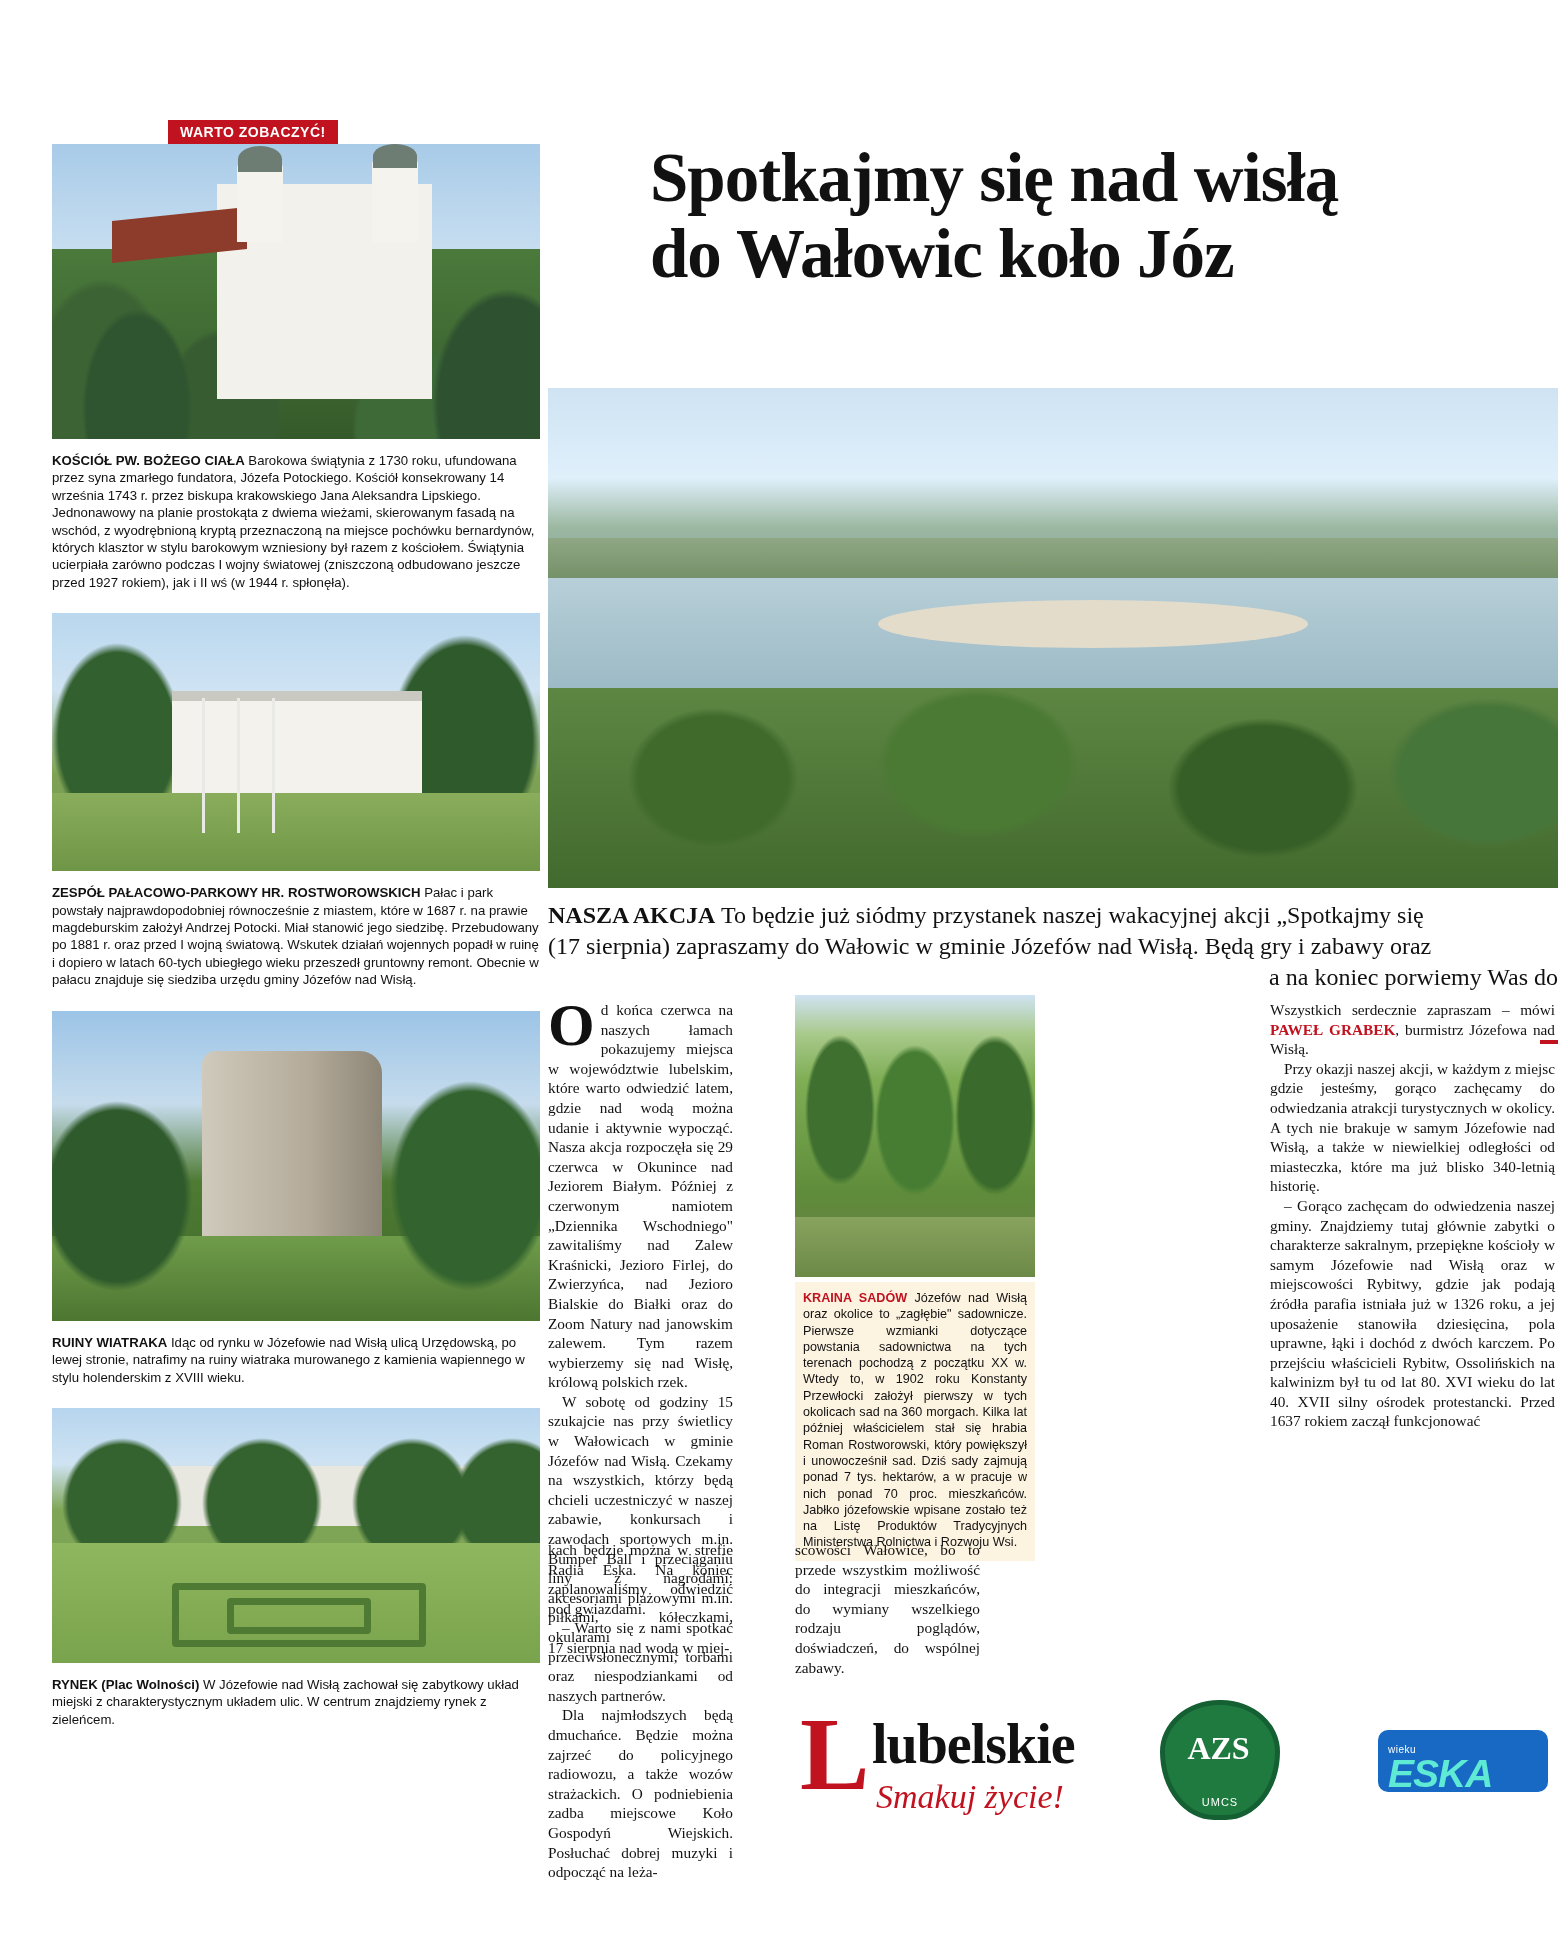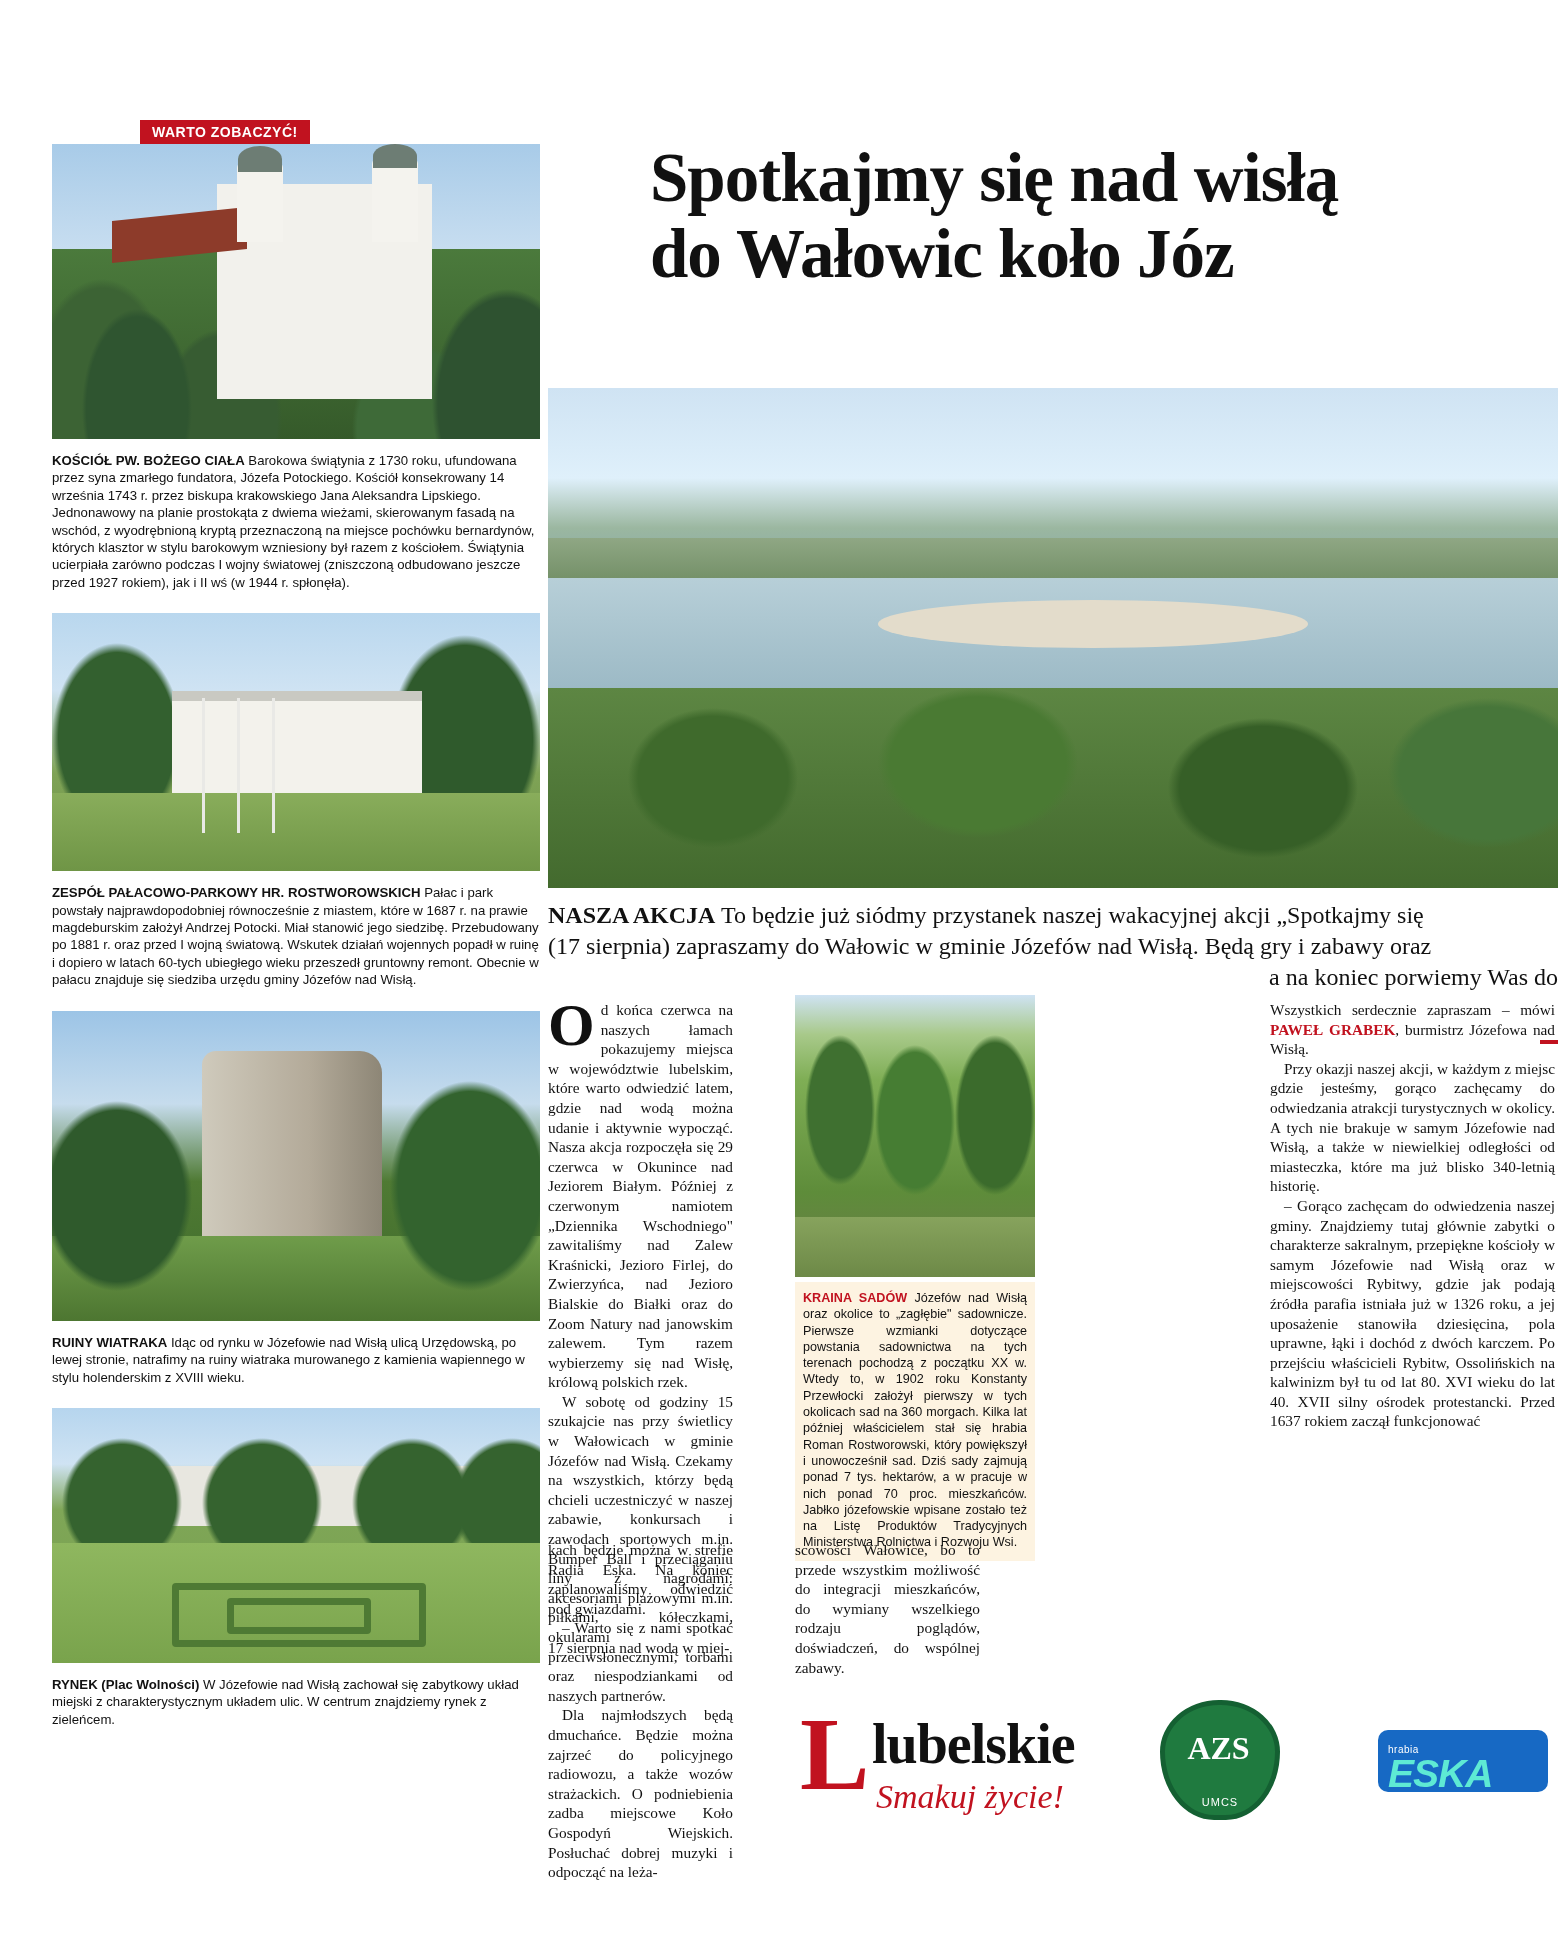--- a/index.html
+++ b/index.html
@@ -28,21 +28,21 @@
   .mh-section{
     position:absolute;left:660px;top:78px;font-family:"Liberation Serif",serif;
     font-size:20px;letter-spacing:7px;color:#5a5a5a;
   }
   .mh-rule{position:absolute;left:660px;top:108px;width:282px;height:3px;background:#c1121f;}
 
   
   .left-col{position:absolute;left:52px;top:120px;width:488px;}
   .badge{
     display:inline-block;background:#c1121f;color:#fff;font-size:14px;font-weight:700;
-    letter-spacing:.5px;padding:4px 12px;margin-left:88px;
+    letter-spacing:.5px;padding:4px 12px;margin-left:116px;
   }
   .photo{width:488px;background:#dfe6e9;display:block;position:relative;overflow:hidden;}
   .cap{
     font-size:13.2px;line-height:17.4px;color:#111;margin:13px 0 0 0;text-align:left;
   }
   .cap b{font-weight:700;}
   .blk{margin-bottom:22px;}
 
   
   .ph-church{height:295px;background:
@@ -286,17 +286,17 @@
     <div class="tag">Smakuj życie!</div>
   </div>
 
   <div class="logo-azs">
     <div class="shield"></div>
     <div class="txt">AZS</div>
     <div class="sub">UMCS</div>
   </div>
 
   <div class="logo-eska">
-    <div class="r">hrabia</div>
+    <div class="r">wieku</div>
     <div class="e">ESKA</div>
   </div>
 
 </div>
 
 </body></html>

